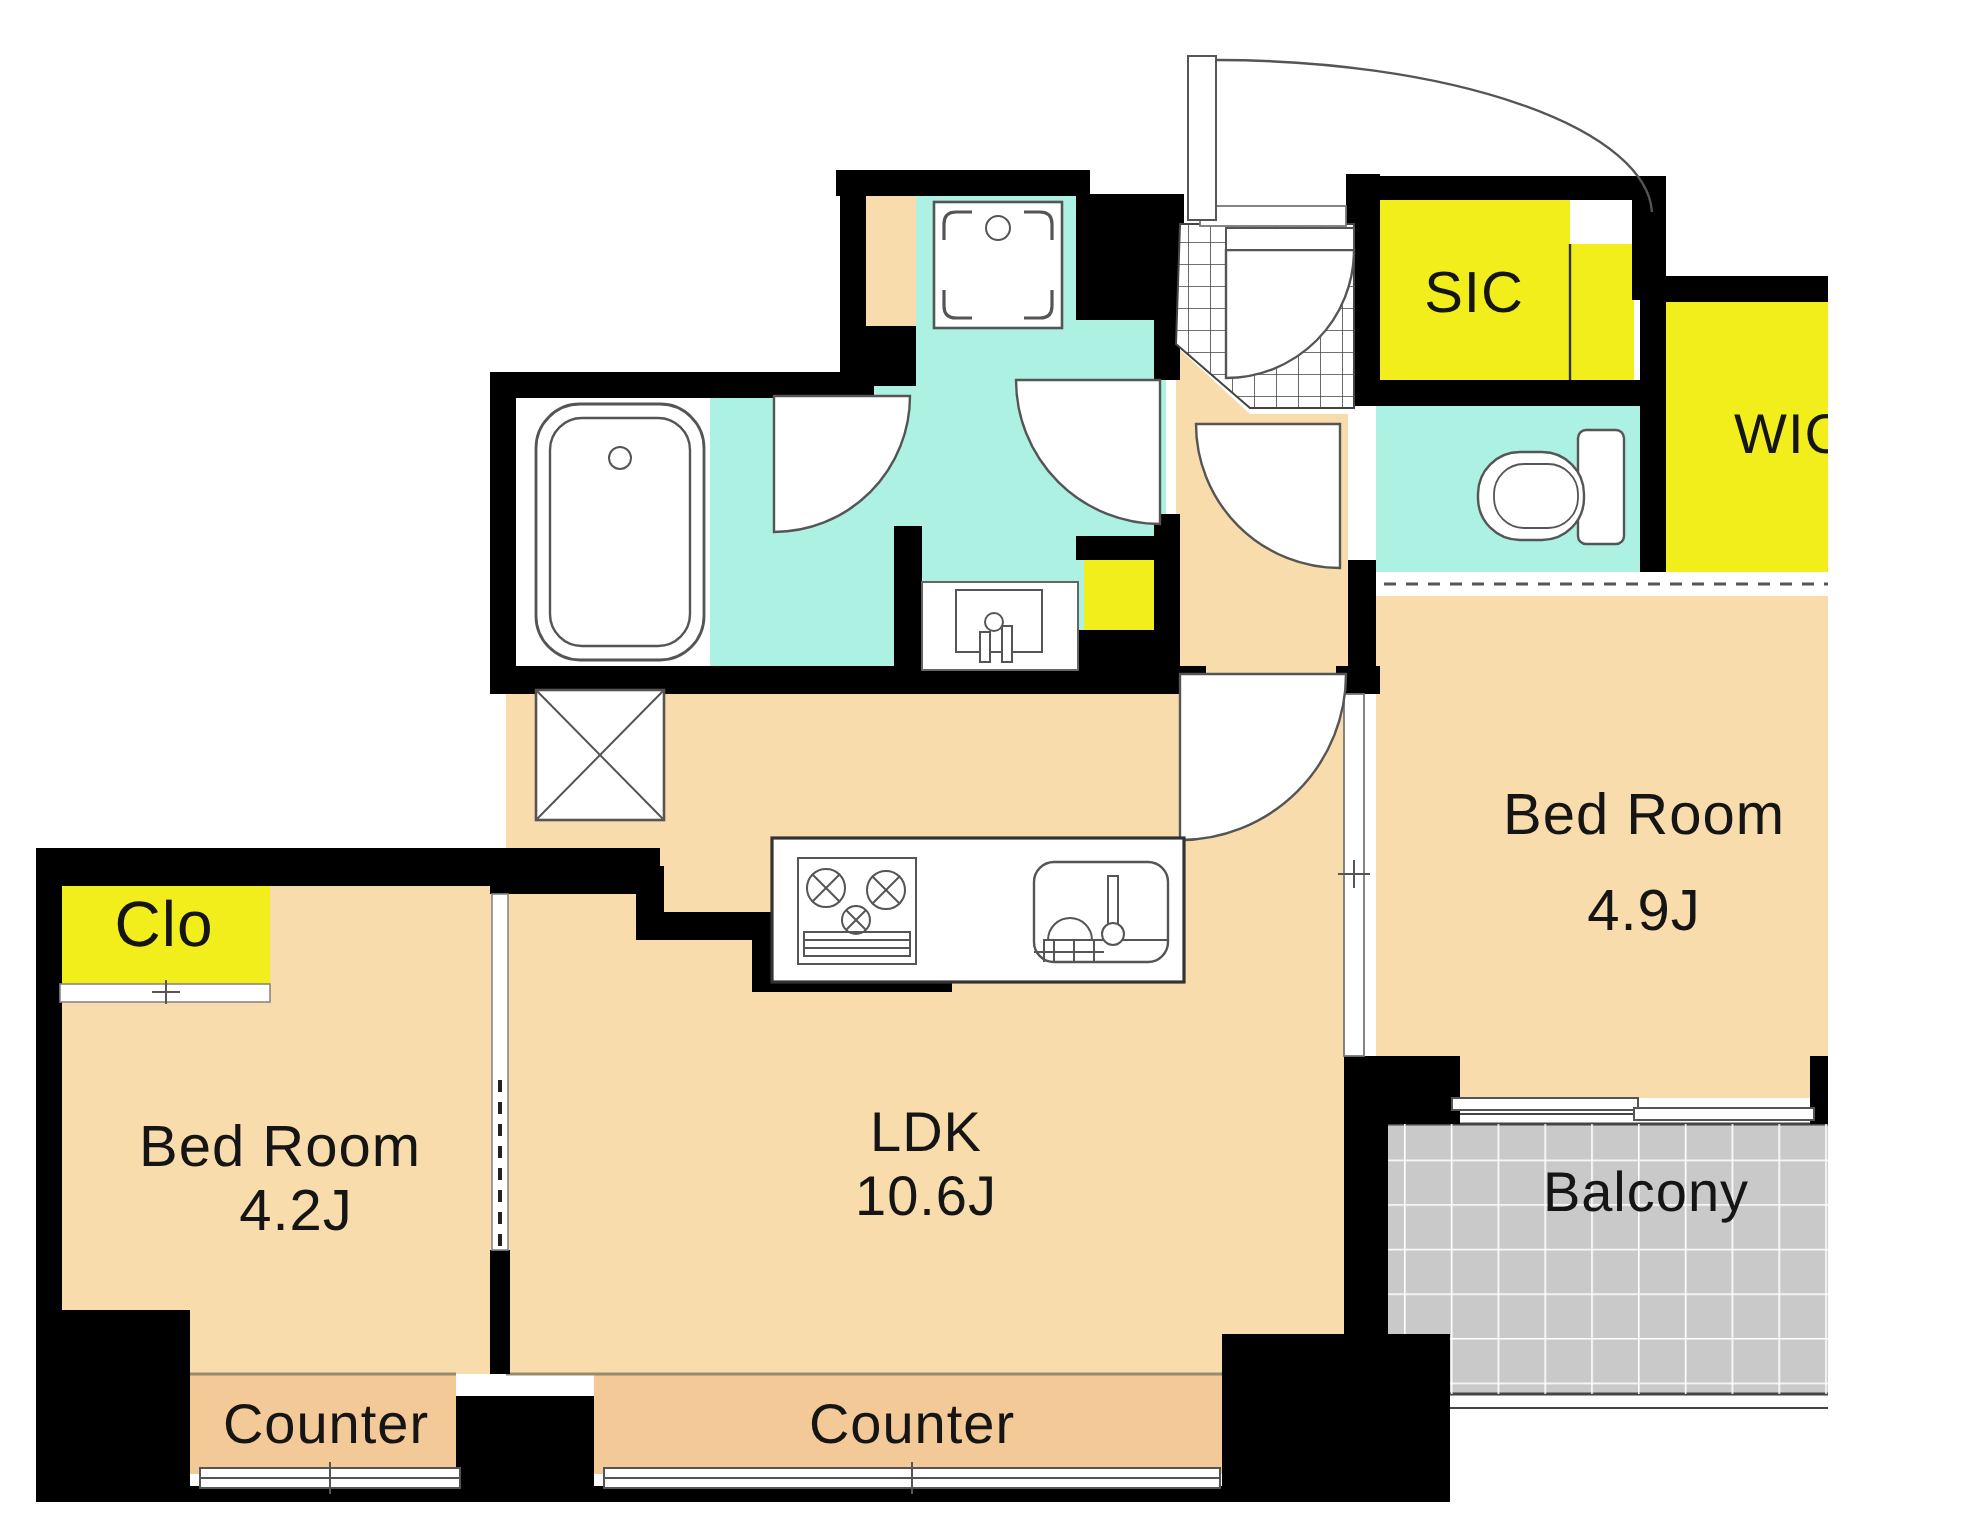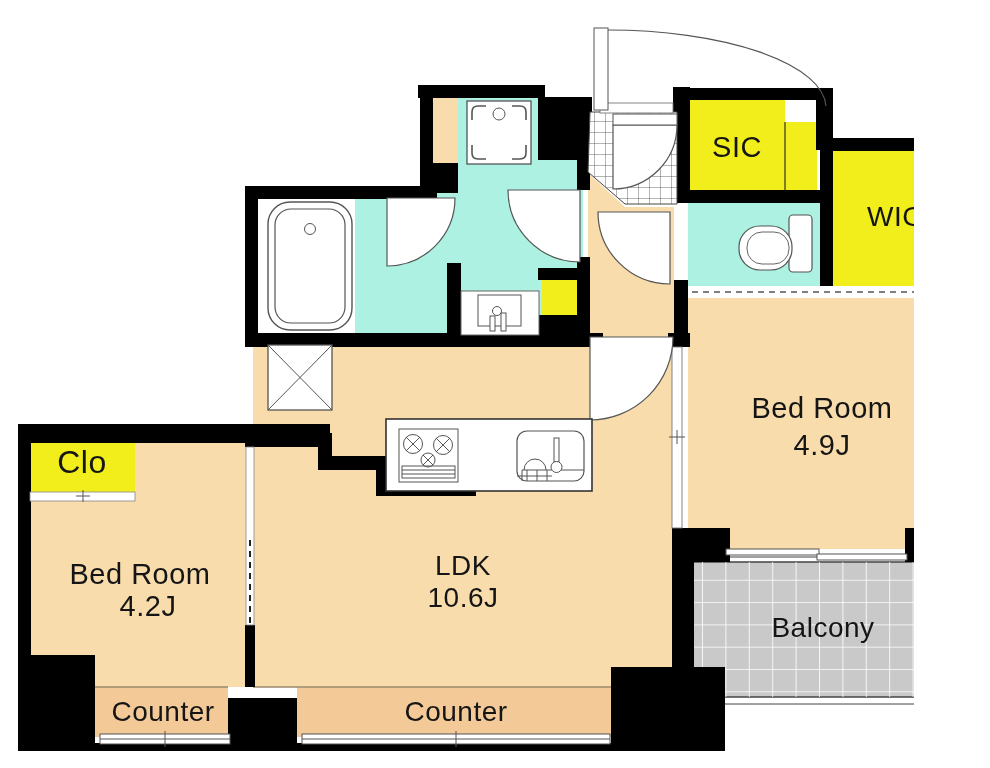--- a/index.html
+++ b/index.html
@@ -236,21 +236,21 @@
         <circle cx="556.5" cy="467" r="5.5" class="fixture"></circle>
       </g>
     </g>
   </g>
 </svg>
 
   <div class="lbl s29" style="left:737px;top:147px">SIC</div>
   <div class="lbl s32" style="left:895px;top:217px">WIC</div>
   <div class="lbl s27" style="left:82px;top:463px">Clo</div>
   <div class="lbl s29" style="left:822px;top:408px">Bed Room</div>
-  <div class="lbl s29" style="left:822px;top:445px">4.9J</div>
+  <div class="lbl s29" style="left:822px;top:456px">4.9J</div>
   <div class="lbl s29" style="left:140px;top:574px">Bed Room</div>
   <div class="lbl s29" style="left:148px;top:606px">4.2J</div>
   <div class="lbl s30" style="left:463px;top:566px">LDK</div>
   <div class="lbl s30" style="left:463px;top:598px">10.6J</div>
-  <div class="lbl s28" style="left:823px;top:628px">Balcony</div>
+  <div class="lbl s28" style="left:823px;top:596px">Balcony</div>
   <div class="lbl s24" style="left:163px;top:712px">Counter</div>
   <div class="lbl s24" style="left:456px;top:712px">Counter</div>
 </div>
 
 </body></html>

